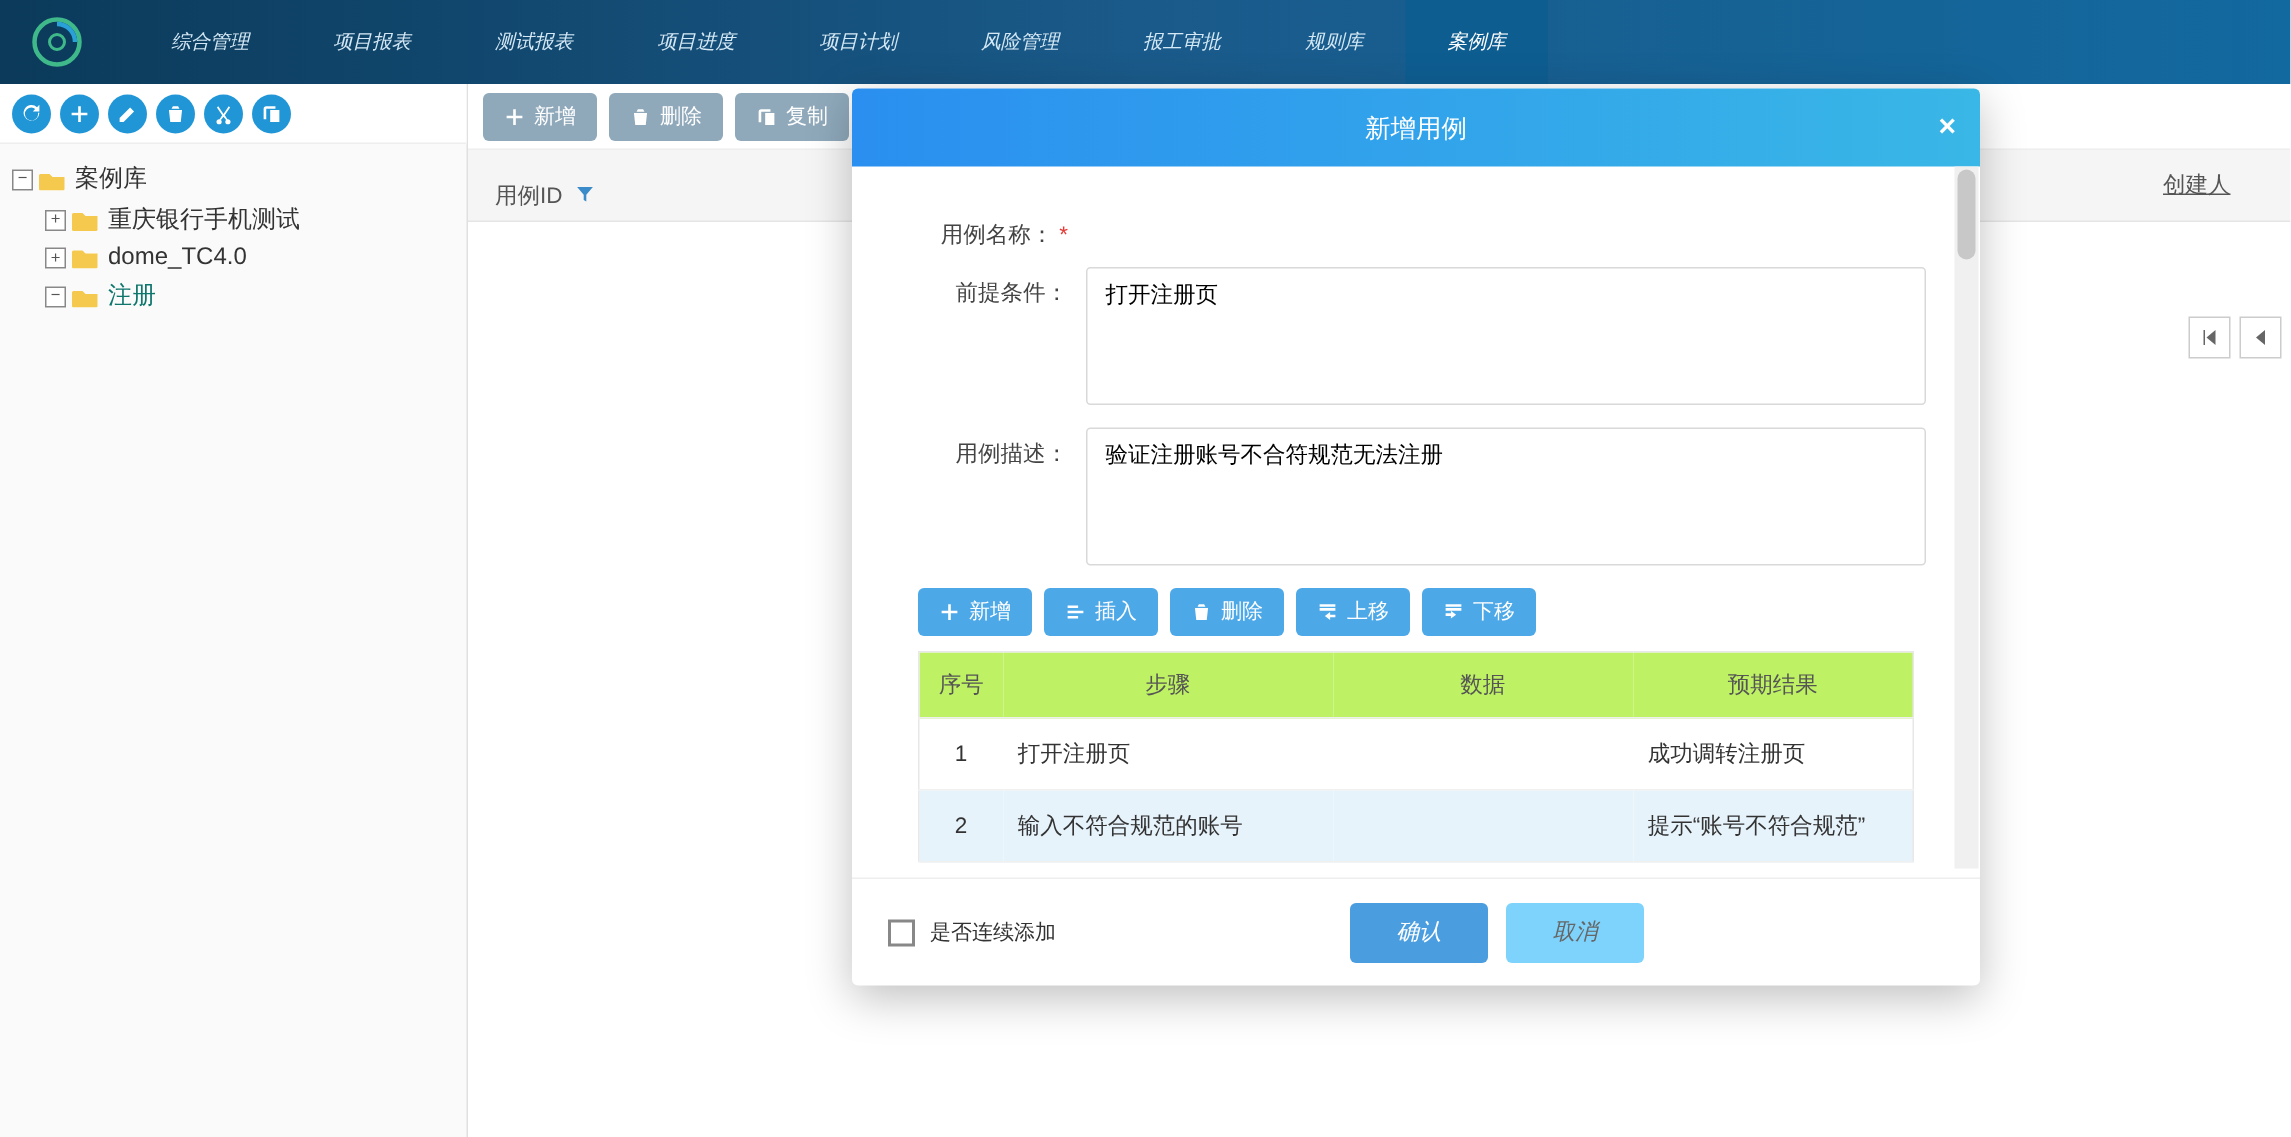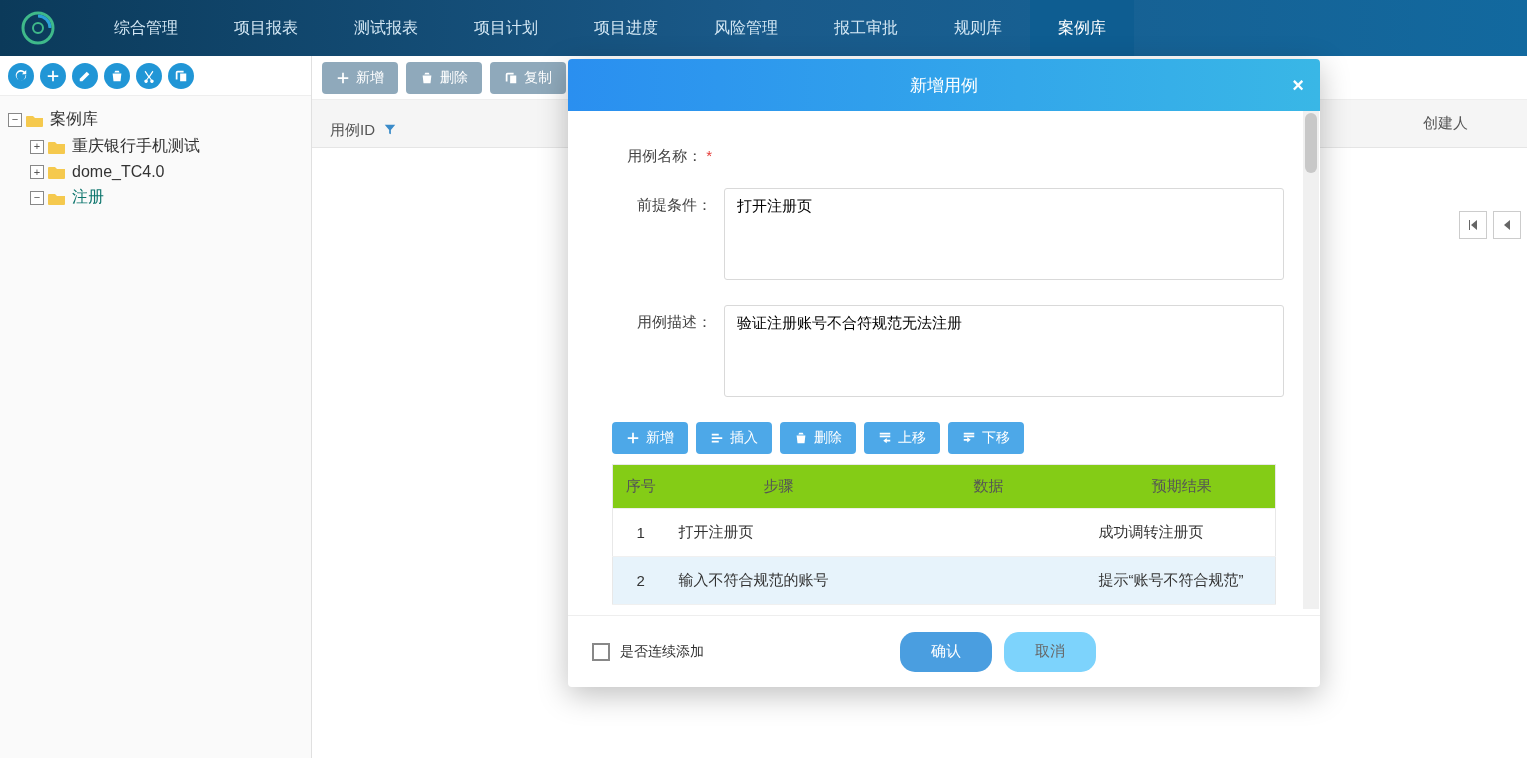--- a/index.html
+++ b/index.html
@@ -3,21 +3,21 @@
 <meta charset="utf-8">
 <style>
 * { box-sizing: border-box; margin: 0; padding: 0; }
 body { font-family: "Microsoft YaHei", Arial, sans-serif; font-size: 14px; color: #333; background: #fff; overflow: hidden; width: 1527px; height: 758px; position: relative; }
 
 
 .topnav { height: 56px; background: linear-gradient(to right, #0b3a5a, #1a5a8a, #12699f); display: flex; align-items: center; padding: 0 20px; color: #cfe4f0; }
 .logo { width: 36px; height: 36px; margin-right: 30px; }
 .logo svg { width: 100%; height: 100%; }
 .nav-items { display: flex; align-items: center; height: 100%; }
-.nav-item { padding: 0 28px; height: 56px; display: flex; align-items: center; cursor: pointer; color: #d4e8f5; font-size: 16px; }
+.nav-item { padding: 0 28px; height: 56px; display: flex; align-items: center; cursor: pointer; color: #d4e8f5; font-size: 13px; font-style: italic; }
 .nav-item.active { background: #0e5d91; color: #fff; }
 
 
 .main { display: flex; height: calc(758px - 56px); }
 .sidebar { width: 312px; border-right: 1px solid #e0e0e0; background: #fafafa; }
 .side-toolbar { height: 40px; display: flex; align-items: center; padding: 6px 8px; gap: 6px; background: #fff; border-bottom: 1px solid #eee; }
 .circ-btn { width: 26px; height: 26px; border-radius: 50%; background: #2196d6; color: #fff; display: inline-flex; align-items: center; justify-content: center; font-size: 14px; cursor: pointer; }
 .circ-btn svg { width: 14px; height: 14px; fill: #fff; }
 
 .tree { padding: 10px 8px; }
@@ -32,75 +32,75 @@
 
 .content { flex: 1; background: #fff; position: relative; }
 .content-toolbar { height: 44px; display: flex; align-items: center; padding: 6px 10px; gap: 8px; border-bottom: 1px solid #eee; }
 .btn { display: inline-flex; align-items: center; gap: 6px; background: #8fa9bb; color: #fff; border: none; border-radius: 4px; padding: 7px 14px; font-size: 14px; cursor: pointer; }
 .btn svg { width: 14px; height: 14px; fill: #fff; }
 
 .grid-header { display: flex; background: #f5f5f5; border-bottom: 1px solid #e5e5e5; height: 48px; align-items: center; }
 .gh-cell { padding: 0 18px; font-size: 15px; color: #555; display: flex; align-items: center; gap: 8px; }
 .gh-cell.idcol { width: 230px; margin-top: 14px; }
 .filter-icon { color: #3a8bc9; }
-.gh-cell.creator { margin-left: auto; padding-right: 59px; }
+.gh-cell.creator { margin-left: auto; padding-right: 40px; text-decoration: underline; }
 .pager-area { position: absolute; right: 6px; top: 155px; display: flex; gap: 6px; }
 .pager-btn { width: 28px; height: 28px; border: 1px solid #ccc; background: #fff; display: flex; align-items: center; justify-content: center; cursor: pointer; color: #666; font-size: 13px; }
 .modal { position: absolute; top: 59px; left: 568px; width: 752px; background: #fff; border-radius: 4px; box-shadow: 0 8px 30px rgba(0,0,0,0.25); display: flex; flex-direction: column; }
 .modal-header { height: 52px; background: linear-gradient(to right, #2a8ff0, #39b7e6); color: #fff; display: flex; align-items: center; justify-content: center; position: relative; border-radius: 4px 4px 0 0; font-size: 17px; }
 .modal-close { position: absolute; right: 16px; top: 50%; transform: translateY(-50%); color: #fff; font-size: 20px; cursor: pointer; font-weight: bold; }
 .modal-body { padding: 28px 36px 10px 36px; position: relative; }
 .modal-scroll { position: absolute; right: 1px; top: 52px; bottom: 78px; width: 16px; background: #f0f0f0; }
 .modal-scroll-thumb { position: absolute; left: 2px; right: 2px; top: 2px; height: 60px; background: #c8c8c8; border-radius: 6px; }
 
-.form-row { display: flex; margin-bottom: 22px; }
+.form-row { display: flex; margin-bottom: 12px; }
 .form-label { width: 120px; text-align: right; padding-right: 12px; padding-top: 8px; font-size: 15px; color: #444; }
 .req { color: #e53935; margin-left: 4px; }
 .form-field { flex: 1; }
 .form-field input[type=text], .form-field textarea { width: 100%; border: 1px solid #d9d9d9; border-radius: 3px; padding: 8px 12px; font-size: 15px; font-family: inherit; resize: none; }
 .form-field textarea { height: 92px; }
 
 .step-toolbar { display: flex; gap: 8px; margin: 4px 0 10px 0; padding-left: 8px; }
 .sbtn { display: inline-flex; align-items: center; gap: 6px; background: #4da8e8; color: #fff; border: none; border-radius: 4px; padding: 7px 14px; font-size: 14px; cursor: pointer; }
 .sbtn svg { width: 14px; height: 14px; fill: #fff; }
 
 .step-table { width: calc(100% - 16px); margin-left: 8px; border: 1px solid #e8e8e8; border-collapse: collapse; }
-.step-table th { background: #84cc16; font-weight: normal; color: #555; padding: 12px 10px; border-bottom: 1px solid #eee; font-size: 15px; margin-top: 21px; }
+.step-table th { background: #bef264; font-weight: normal; color: #555; padding: 12px 10px; border-bottom: 1px solid #eee; font-size: 15px; margin-top: 21px; }
 .step-table td { padding: 14px 10px; border-bottom: 1px solid #f0f0f0; font-size: 15px; }
 .step-table tr.sel td { background: #e7f3fb; }
 .step-table .c-seq { width: 56px; text-align: center; }
 .step-table .c-step { width: 220px; }
 .step-table .c-data { width: 200px; }
 .step-table .c-exp { }
 
 .modal-footer { height: 72px; border-top: 1px solid #eee; display: flex; align-items: center; padding: 0 24px; justify-content: center; }
 .chk-wrap { display: flex; align-items: center; gap: 10px; }
 .chk { width: 18px; height: 18px; border: 2px solid #888; display: inline-block; }
 .footer-btns { margin-left: auto; display: flex; gap: 12px; margin-right: 200px; }
-.fbtn { min-width: 92px; height: 40px; border: none; border-radius: 15px; font-size: 15px; cursor: pointer; }
+.fbtn { min-width: 92px; height: 40px; border: none; border-radius: 4px; font-size: 15px; cursor: pointer; font-style: italic; }
 .fbtn.primary { background: #4a9ee0; color: #fff; }
 .fbtn.default { background: #7dd3fc; color: #666; }
 </style>
 </head>
 <body>
 
 <div class="topnav">
   <div class="logo">
     <svg viewBox="0 0 36 36">
         <circle cx="18" cy="18" r="15" fill="none" stroke="#3fb98a" stroke-width="3"></circle>
         <path d="M18 6 A12 12 0 0 1 30 18" fill="none" stroke="#2aa0d8" stroke-width="3"></path>
         <circle cx="18" cy="18" r="5" fill="none" stroke="#3fb98a" stroke-width="2"></circle>
       </svg>
   </div>
   <div class="nav-items">
     <div class="nav-item">综合管理</div>
     <div class="nav-item">项目报表</div>
     <div class="nav-item">测试报表</div>
+    <div class="nav-item">项目进度</div>
     <div class="nav-item">项目计划</div>
-    <div class="nav-item">项目进度</div>
     <div class="nav-item">风险管理</div>
     <div class="nav-item">报工审批</div>
     <div class="nav-item">规则库</div>
     <div class="nav-item active">案例库</div>
   </div>
 </div>
 
 <div class="main">
 
   <div class="sidebar">

